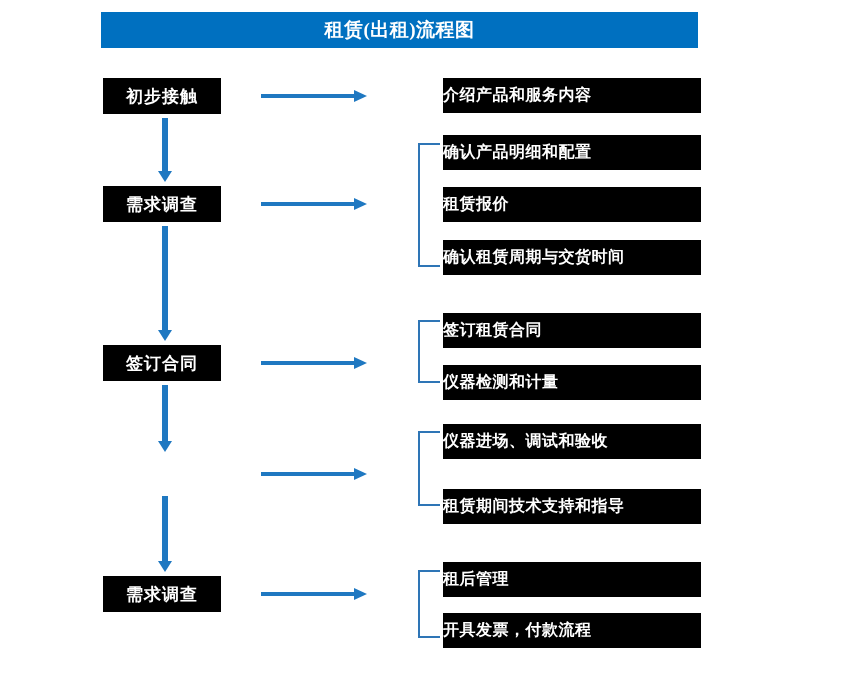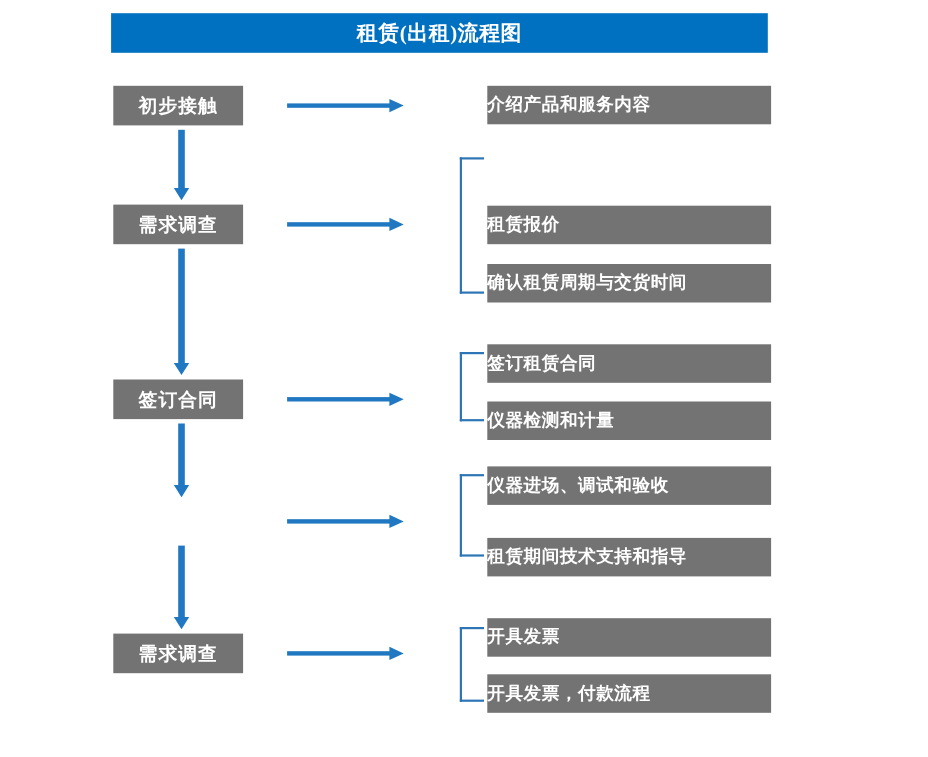--- a/index.html
+++ b/index.html
@@ -34,21 +34,21 @@
     letter-spacing: 0.5px;
     display: flex;
     align-items: center;
     justify-content: center;
     box-sizing: border-box;
   }
 
   
   .node {
     position: absolute;
-    background: #737373;
+    background: #000000;
     color: #ffffff;
     font-weight: bold;
     box-sizing: border-box;
     display: flex;
     align-items: center;
   }
   .node.left {
     width: 118px;
     height: 36px;
     font-size: 17px;
@@ -189,25 +189,26 @@
   <div class="bracket" style="top:143px; height:124px;"></div>
 
   <div class="bracket" style="top:320px; height:63px;"></div>
 
   <div class="bracket" style="top:431px; height:75px;"></div>
 
   <div class="bracket" style="top:570px; height:68px;"></div>
 
   <div class="node right" style="top:78px;">介绍产品和服务内容</div>
 
+  <div class="node right" style="top:135px;">确认产品明细和配置</div>
   <div class="node right" style="top:187px;">租赁报价</div>
   <div class="node right" style="top:240px;">确认租赁周期与交货时间</div>
 
   <div class="node right" style="top:365px;">仪器检测和计量</div>
   <div class="node right" style="top:313px;">签订租赁合同</div>
 
   <div class="node right" style="top:424px;">仪器进场、调试和验收</div>
   <div class="node right" style="top:489px;">租赁期间技术支持和指导</div>
 
-  <div class="node right" style="top:562px;">开具发票</div>
+  <div class="node right" style="top:562px;">租后管理</div>
   <div class="node right" style="top:613px;">开具发票，付款流程</div>
 
 </div>
 
 </body></html>

